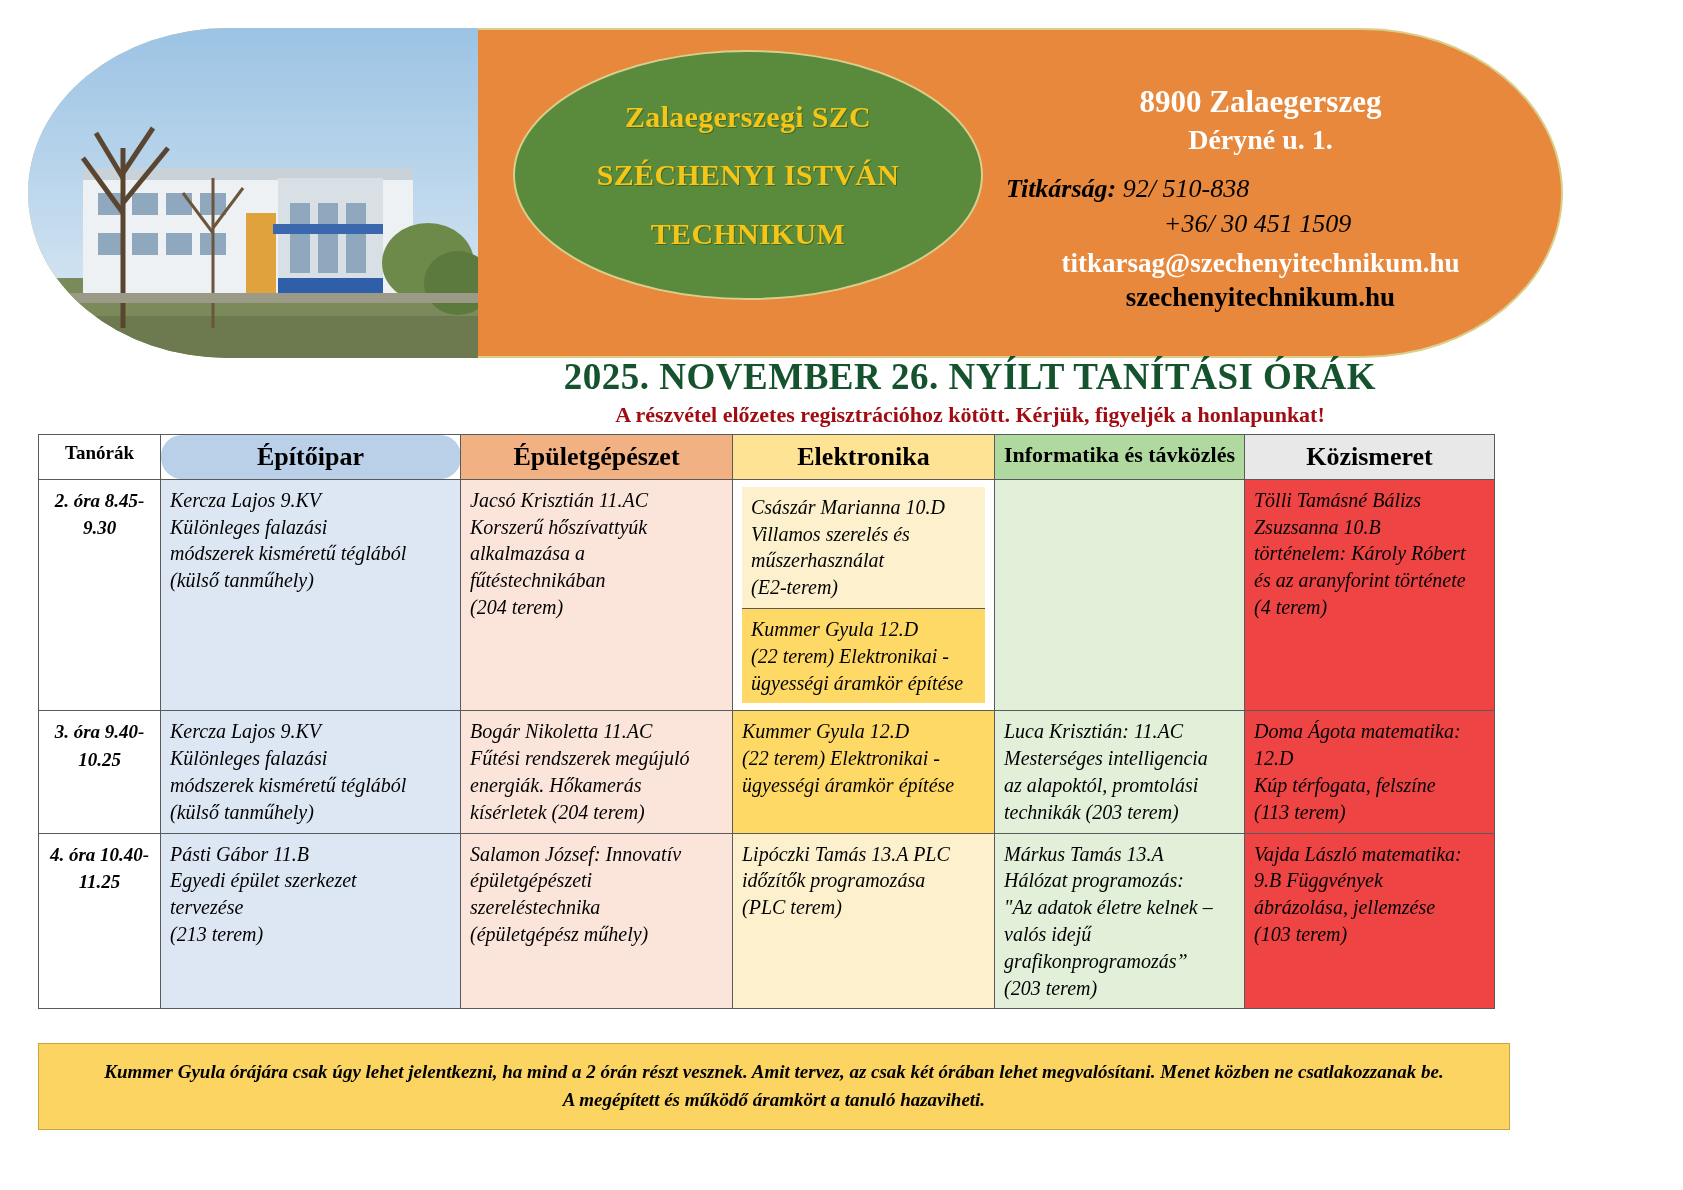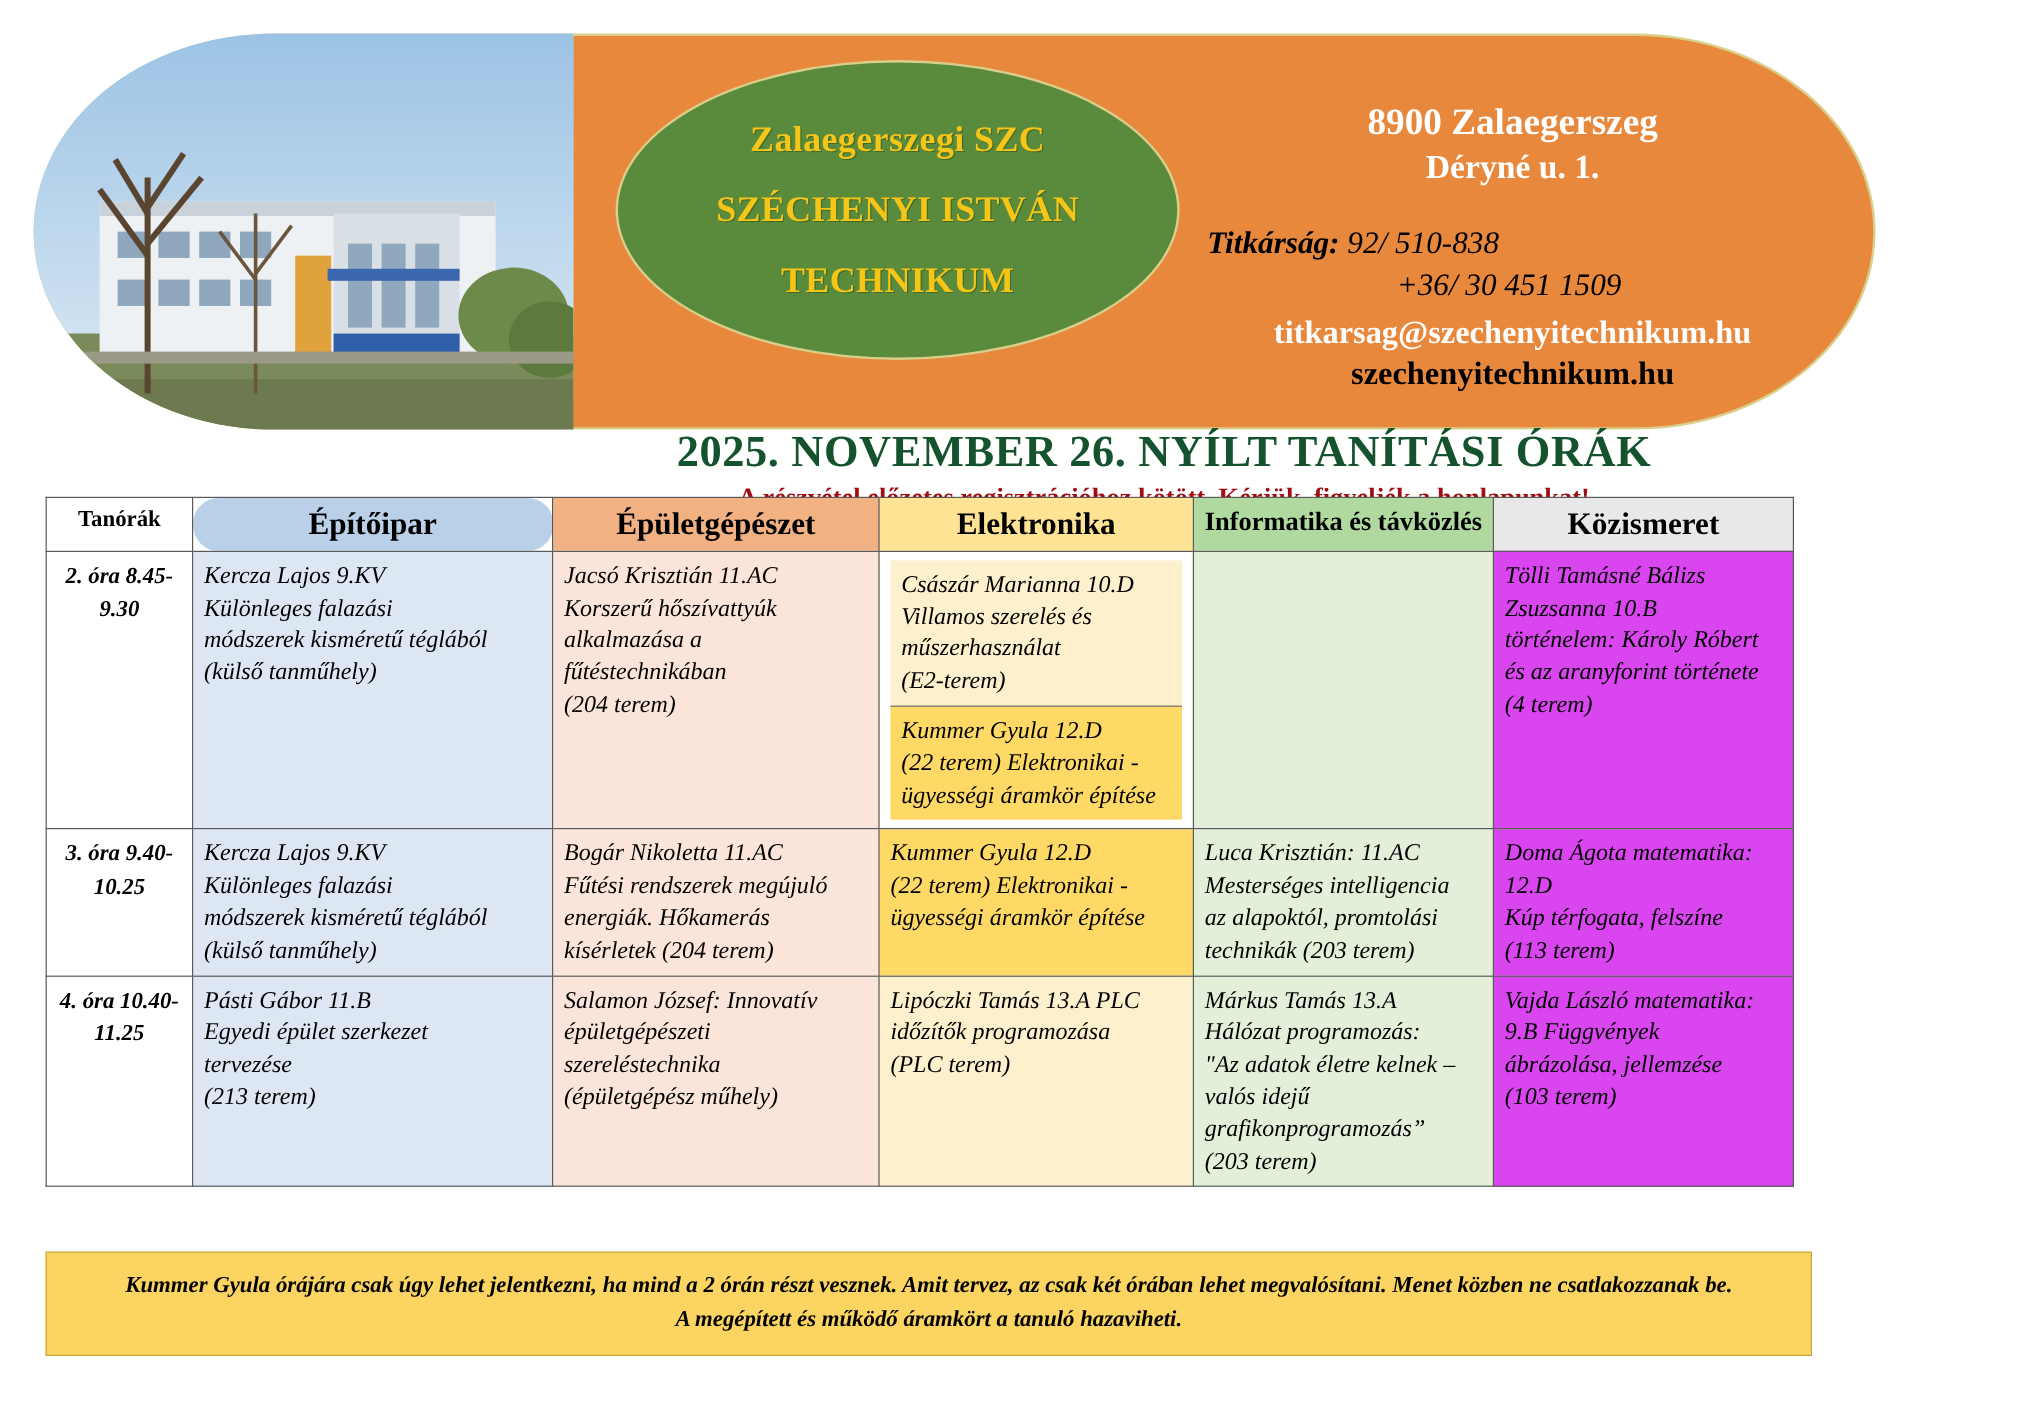--- a/index.html
+++ b/index.html
@@ -43,21 +43,21 @@
     text-align:center;letter-spacing:.3px;
     text-shadow:1px 1px 0 #3f6a28;
   }
 
   .contact{
     position:absolute;left:960px;top:55px;width:545px;
     text-align:center;color:#ffffff;
   }
   .contact .addr1{font-size:31px;font-weight:bold;line-height:1.25;}
   .contact .addr2{font-size:28px;font-weight:bold;line-height:1.3;}
-  .contact .phones{margin-top:28px;color:#000;font-style:italic;font-size:26px;line-height:1.34;text-align:left;padding-left:18px;}
+  .contact .phones{margin-top:14px;color:#000;font-style:italic;font-size:26px;line-height:1.34;text-align:left;padding-left:18px;}
   .contact .phones b{font-weight:bold;}
   .contact .phone2{text-align:center;padding-right:24px;}
   .contact .mail{color:#fff;font-size:27px;font-weight:bold;line-height:1.28;margin-top:4px;}
   .contact .web{color:#000;font-size:27px;font-weight:bold;line-height:1.28;}
 
   
   .title-wrap{
     position:absolute;left:470px;top:355px;width:1000px;text-align:center;
   }
   .main-title{
@@ -65,21 +65,21 @@
     font-family:"Liberation Serif", serif;
     white-space:nowrap;
   }
   .sub-title{
     font-size:22px;font-weight:bold;color:#a00c12;margin-top:4px;
     white-space:nowrap;
   }
 
   
   table.sched{
-    position:absolute;left:38px;top:414px;
+    position:absolute;left:38px;top:434px;
     width:1300px;
     border-collapse:collapse;
     table-layout:fixed;
   }
   table.sched td, table.sched th{
     border:1px solid #5a5a5a;
     vertical-align:top;
     padding:7px 9px;
     box-sizing:border-box;
   }
@@ -103,21 +103,21 @@
   .h-el{background:#ffe395;}
   .h-inf{background:#b0d9a0;}
   .h-koz{background:#e8e8e8;}
 
   .c-time{background:#ffffff;text-align:center;vertical-align:middle;font-style:italic;font-weight:bold;font-size:19px;line-height:1.45;}
   .c-ep{background:#dde7f3;}
   .c-eg{background:#fbe4d9;}
   .c-el{background:#fdf0cd;}
   .c-el-hl{background:#ffd966;}
   .c-inf{background:#e2efd9;}
-  .c-koz{background:#d946ef;}
+  .c-koz{background:#ef4444;}
 
   .cell-txt{font-style:italic;font-size:20px;line-height:1.34;color:#000;white-space:pre-line;}
 
   td.nopad{padding:0;border-radius:30px;}
   td.nopad .sub{
     padding:7px 9px;
     border-bottom:1px solid #5a5a5a;
   }
   td.nopad .sub:last-child{border-bottom:none;}
 

